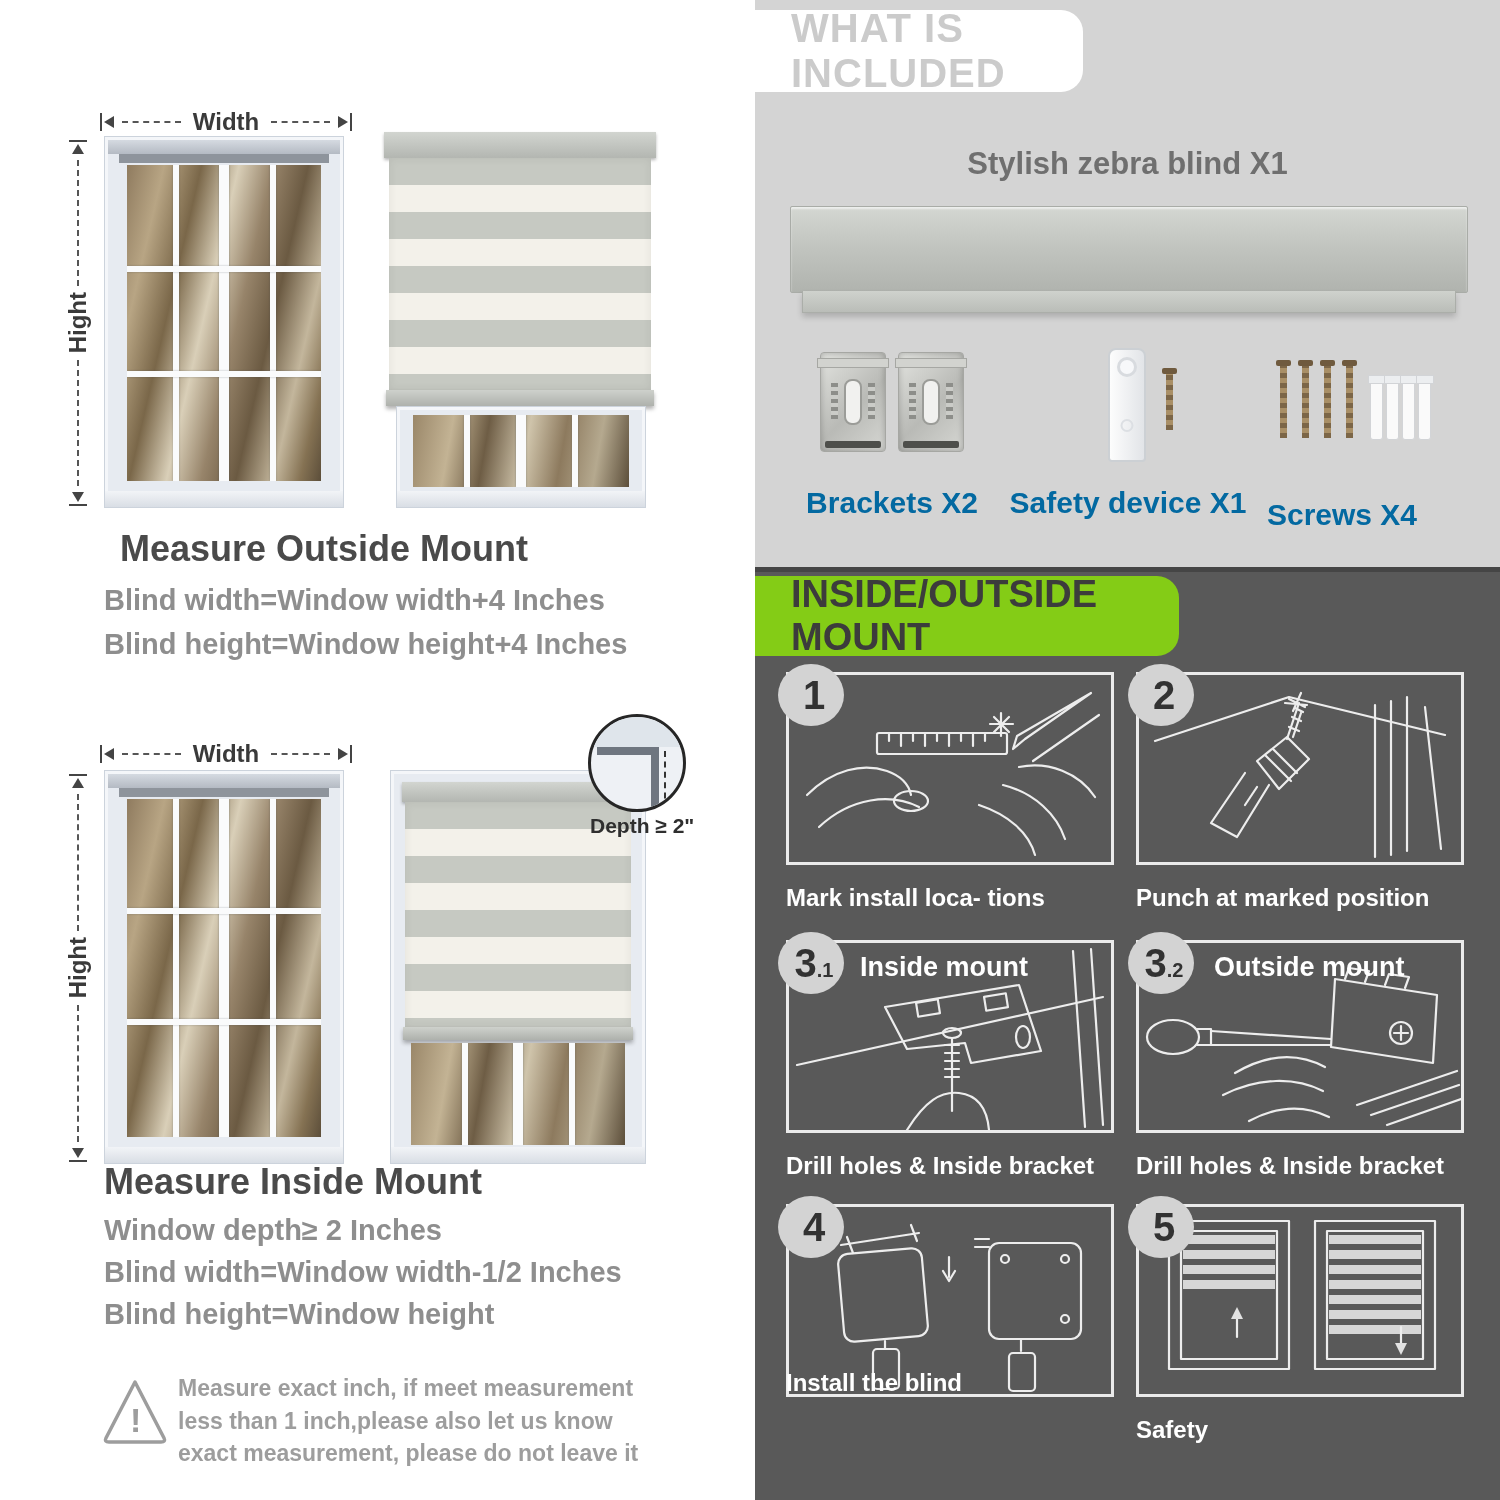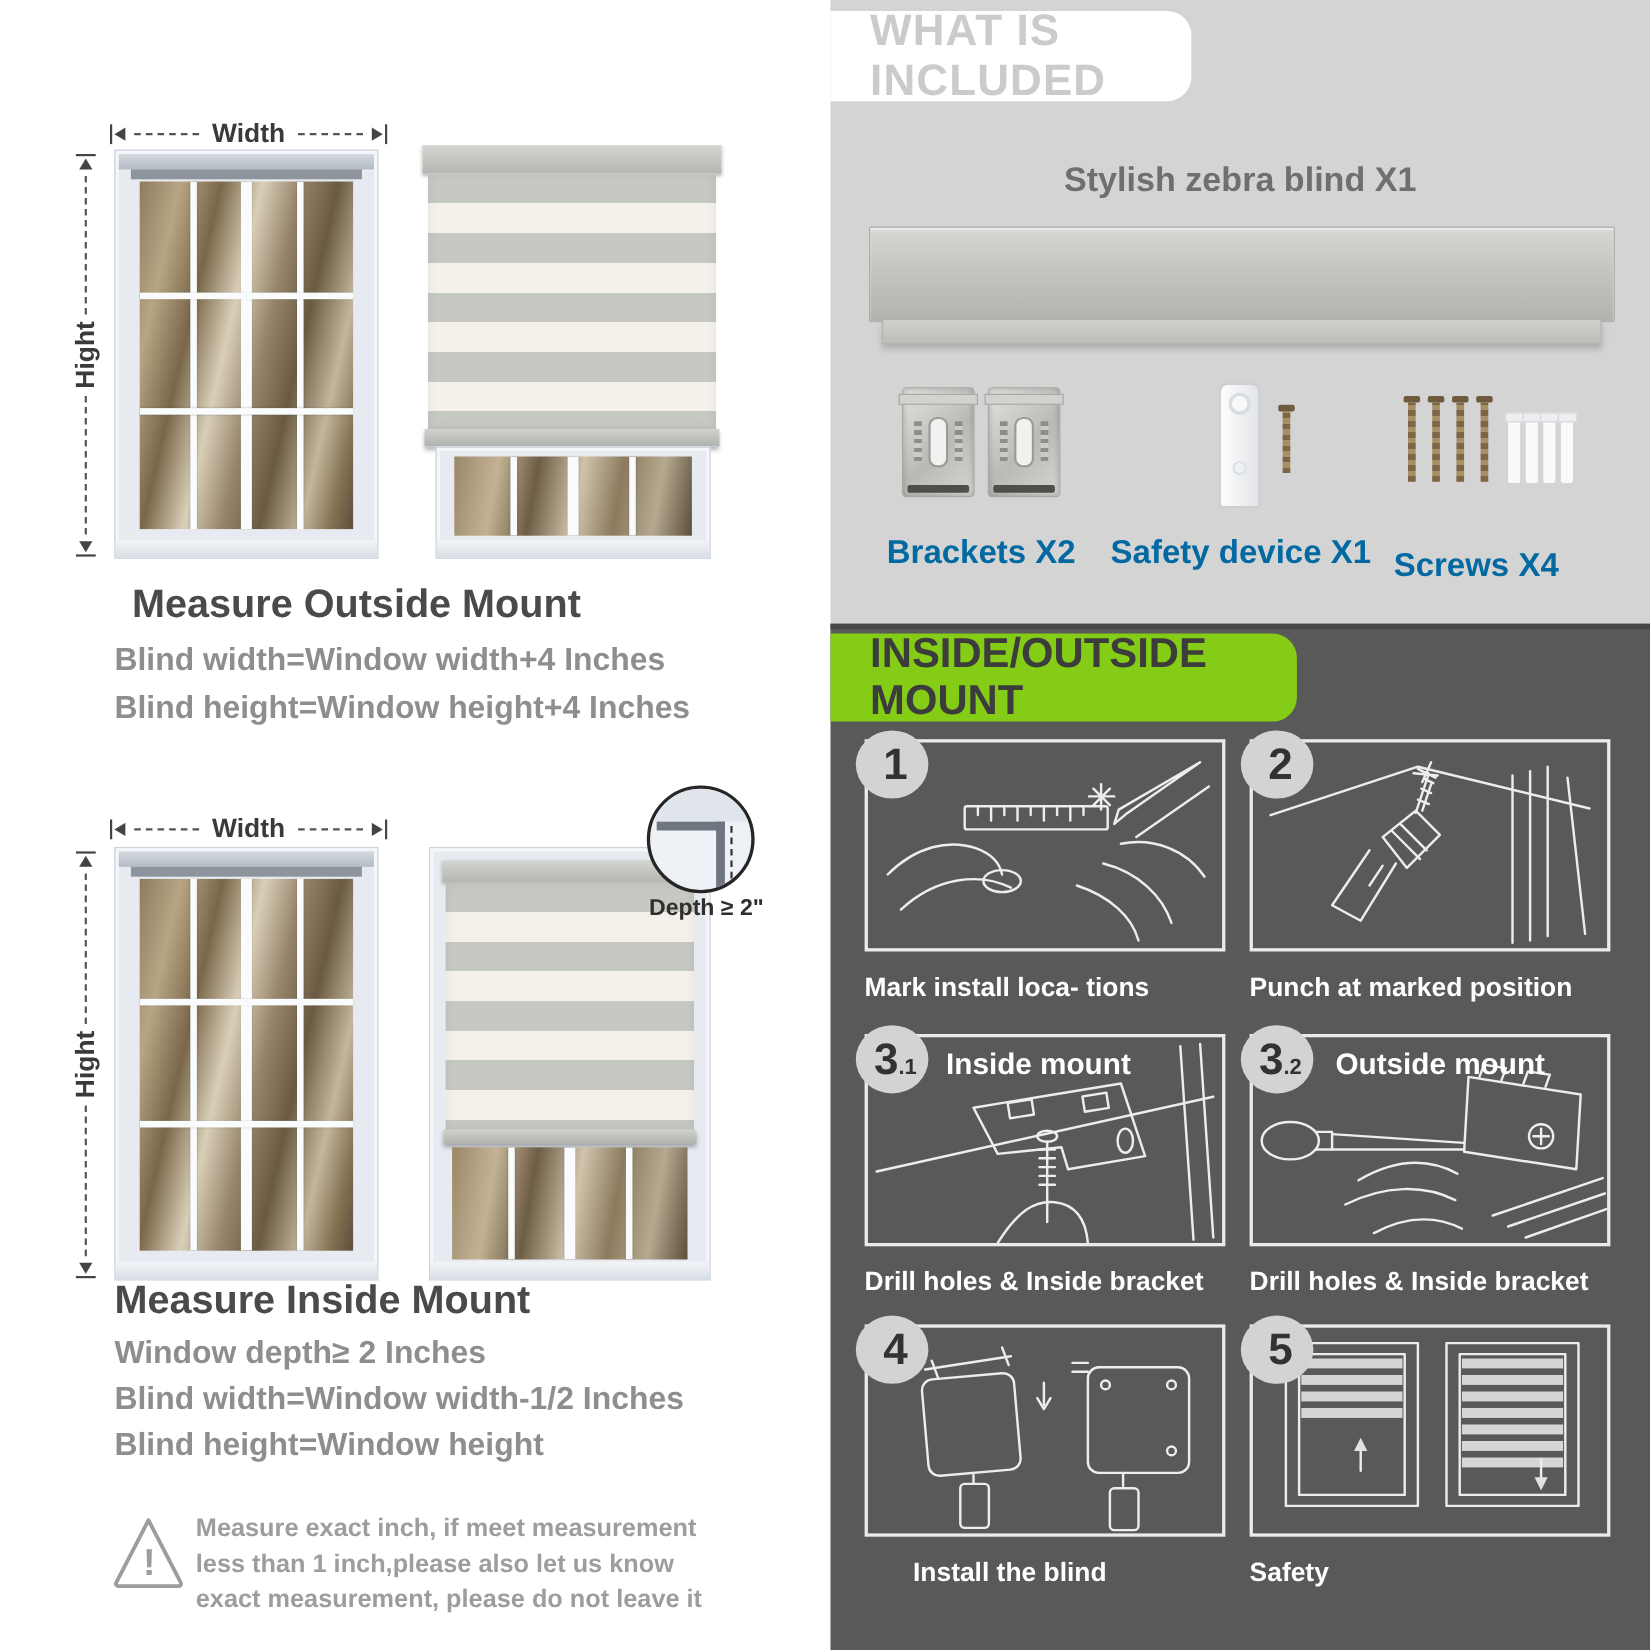--- a/index.html
+++ b/index.html
@@ -374,21 +374,21 @@
         <circle cx="276" cy="52" r="4"></circle>
         <circle cx="276" cy="112" r="4"></circle>
       <path d="M232,132 v12"></path>
       <rect x="220" y="146" width="26" height="38" rx="4"></rect>
     </svg>
   </div>
   <div class="abs badge" style="left:778px;top:1196px;">
     <span class="num">4</span>
       <span class="sub"></span>
   </div>
-  <div class="abs caption" style="left:786px;top:1416px;margin-left:44px;">Install the blind</div>
+  <div class="abs caption" style="left:786px;top:1369px;">Install the blind</div>
 
   <div class="abs step" style="left:1136px;top:1204px;">
     <svg class="art" viewBox="0 0 322 187">
       <rect x="30" y="14" width="120" height="148"></rect>
       <rect x="42" y="24" width="96" height="128"></rect>
       <rect class="band" x="44" y="28" width="92" height="9"></rect>
       <rect class="band" x="44" y="43" width="92" height="9"></rect>
       <rect class="band" x="44" y="58" width="92" height="9"></rect>
       <rect class="band" x="44" y="73" width="92" height="9"></rect>
       <path d="M98,130 v-20"></path>

